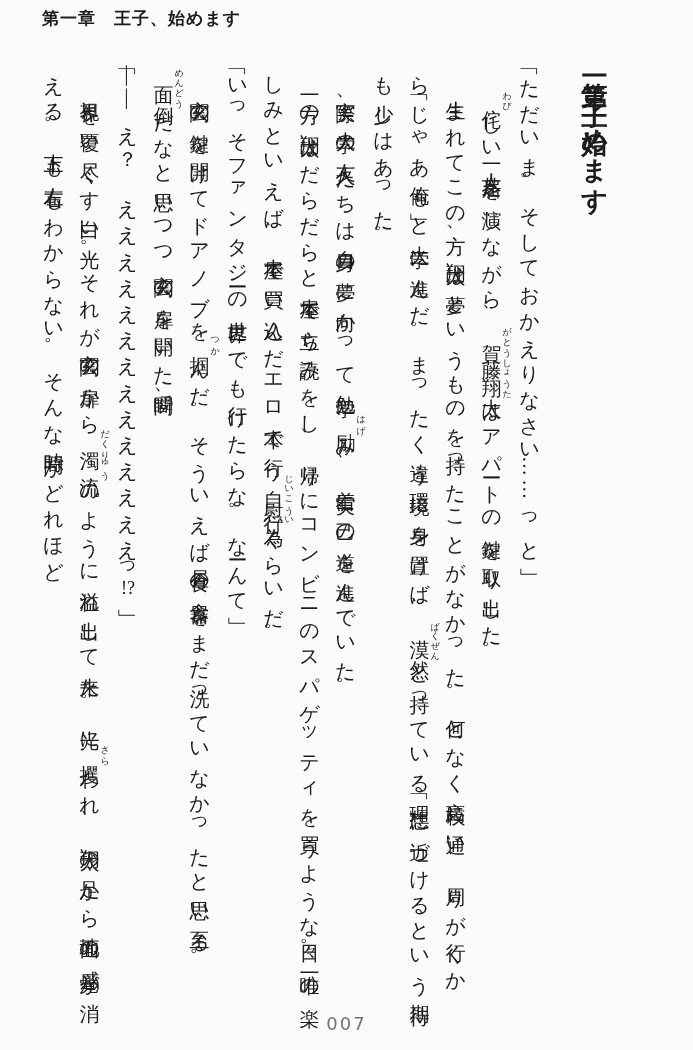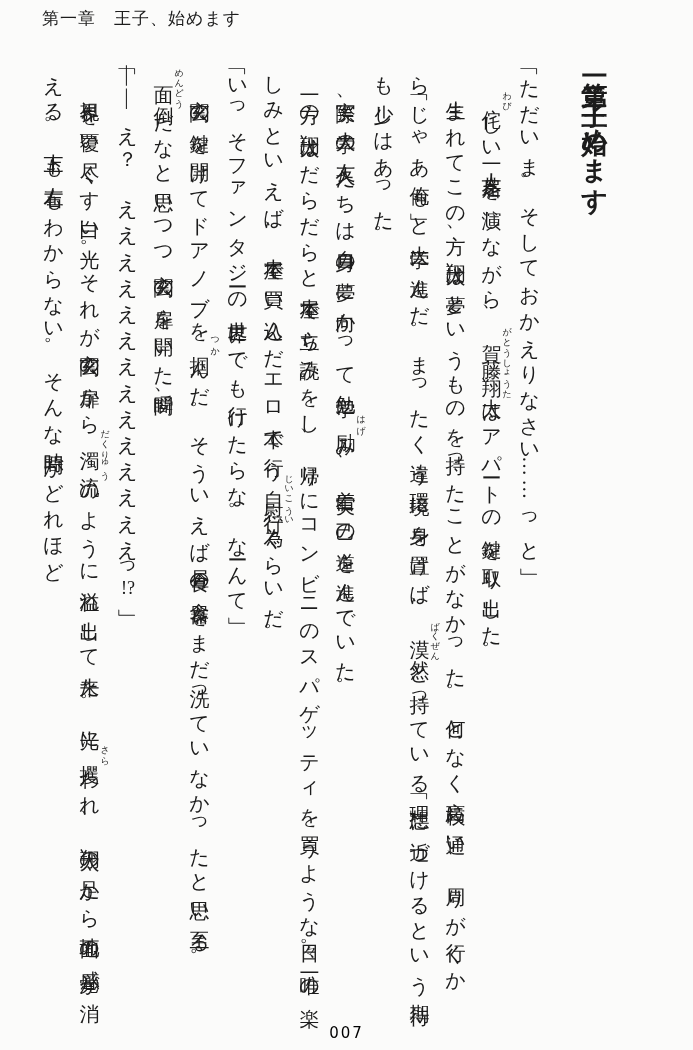--- a/index.html
+++ b/index.html
@@ -10,20 +10,21 @@
     position: relative;
     overflow: hidden;
     font-family: "Liberation Serif", "DejaVu Serif", serif;
   }
   .running-header {
     position: absolute;
     top: 7px; left: 42px;
     font-size: 17px;
     letter-spacing: 1px;
     white-space: nowrap;
+    font-weight: bold;
   }
   .content {
     position: absolute;
     top: 62px; right: 76px;
     height: 942px;
     writing-mode: vertical-rl;
     -webkit-writing-mode: vertical-rl;
     text-orientation: mixed;
     line-break: strict;
   }
@@ -49,26 +50,26 @@
     font-weight: 400;
   }
   .tcy {
     text-combine-upright: all;
     -webkit-text-combine: horizontal;
     letter-spacing: 0;
     font-size: 18px;
   }
   .page-number {
     position: absolute;
-    bottom: 8px; left: 0;
+    bottom: 16px; left: 0;
     width: 100%;
     text-align: center;
-    font-size: 15px;
+    font-size: 18px;
     letter-spacing: 2px;
-    color: #000000;
+    color: #737373;
     font-family: "DejaVu Sans", "Liberation Sans", sans-serif;
   }
 </style>
 </head>
 <body>
 
 <header class="running-header">
   <span>第一章　王子、始めます</span>
 </header>
 

